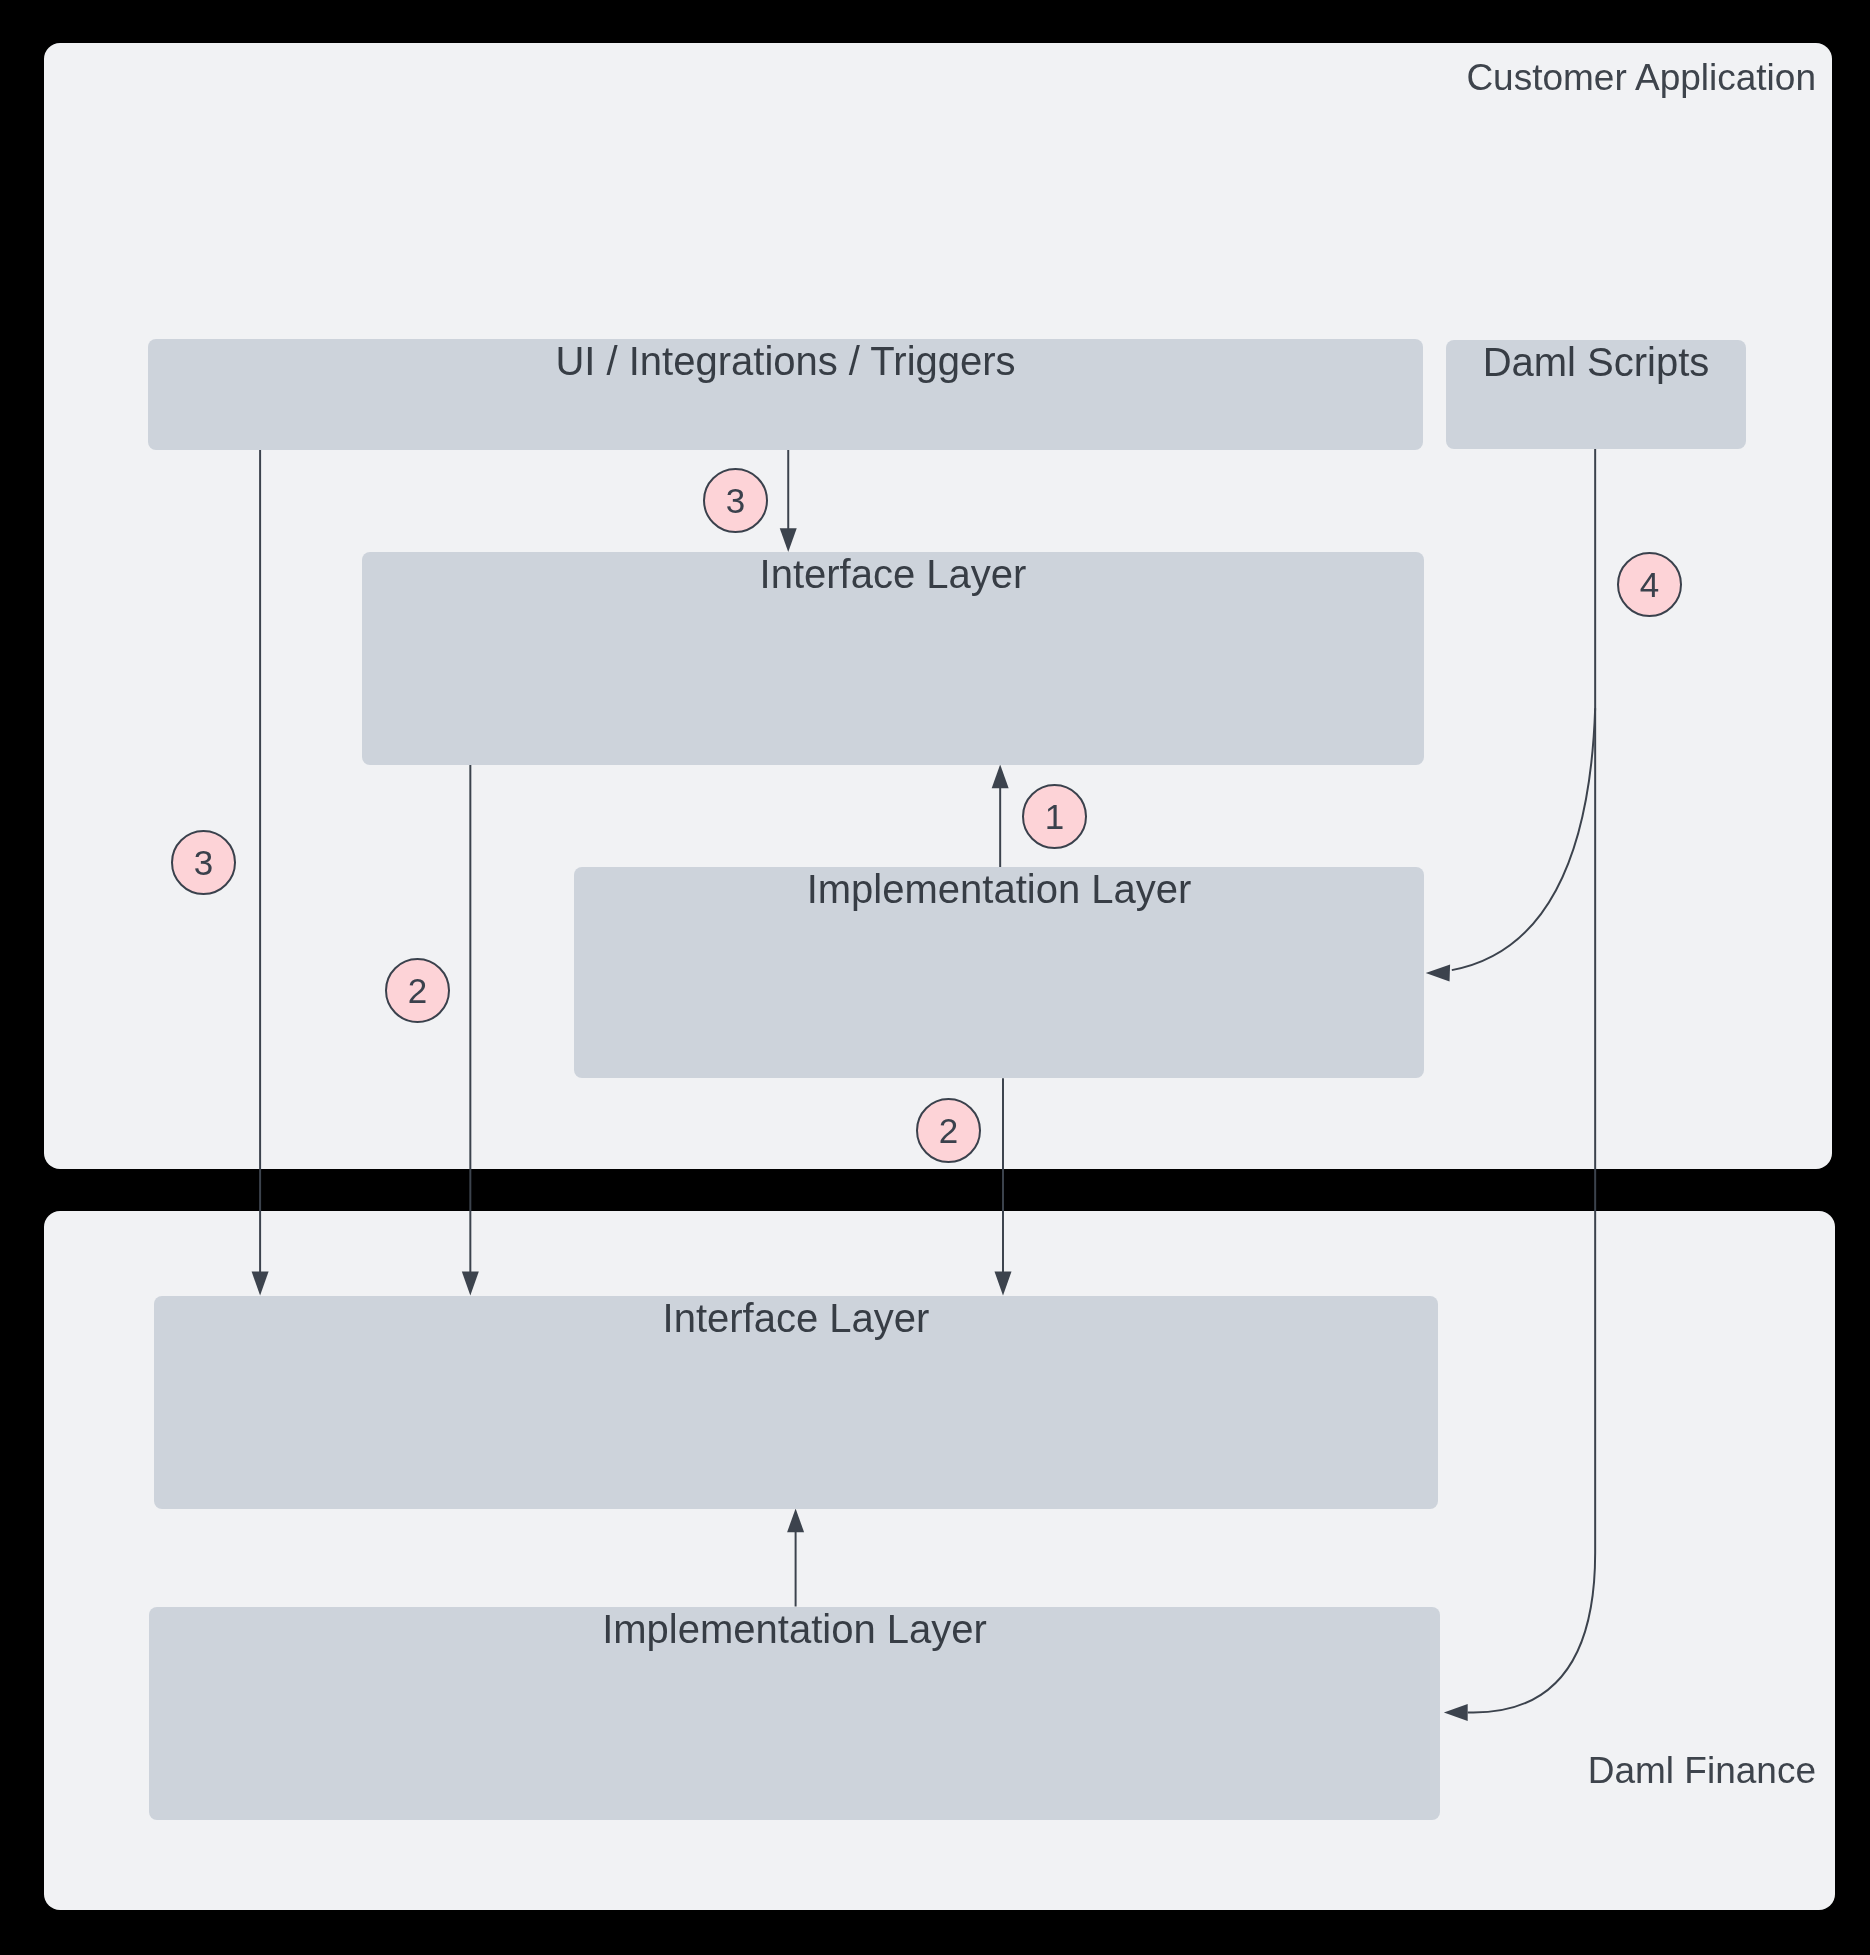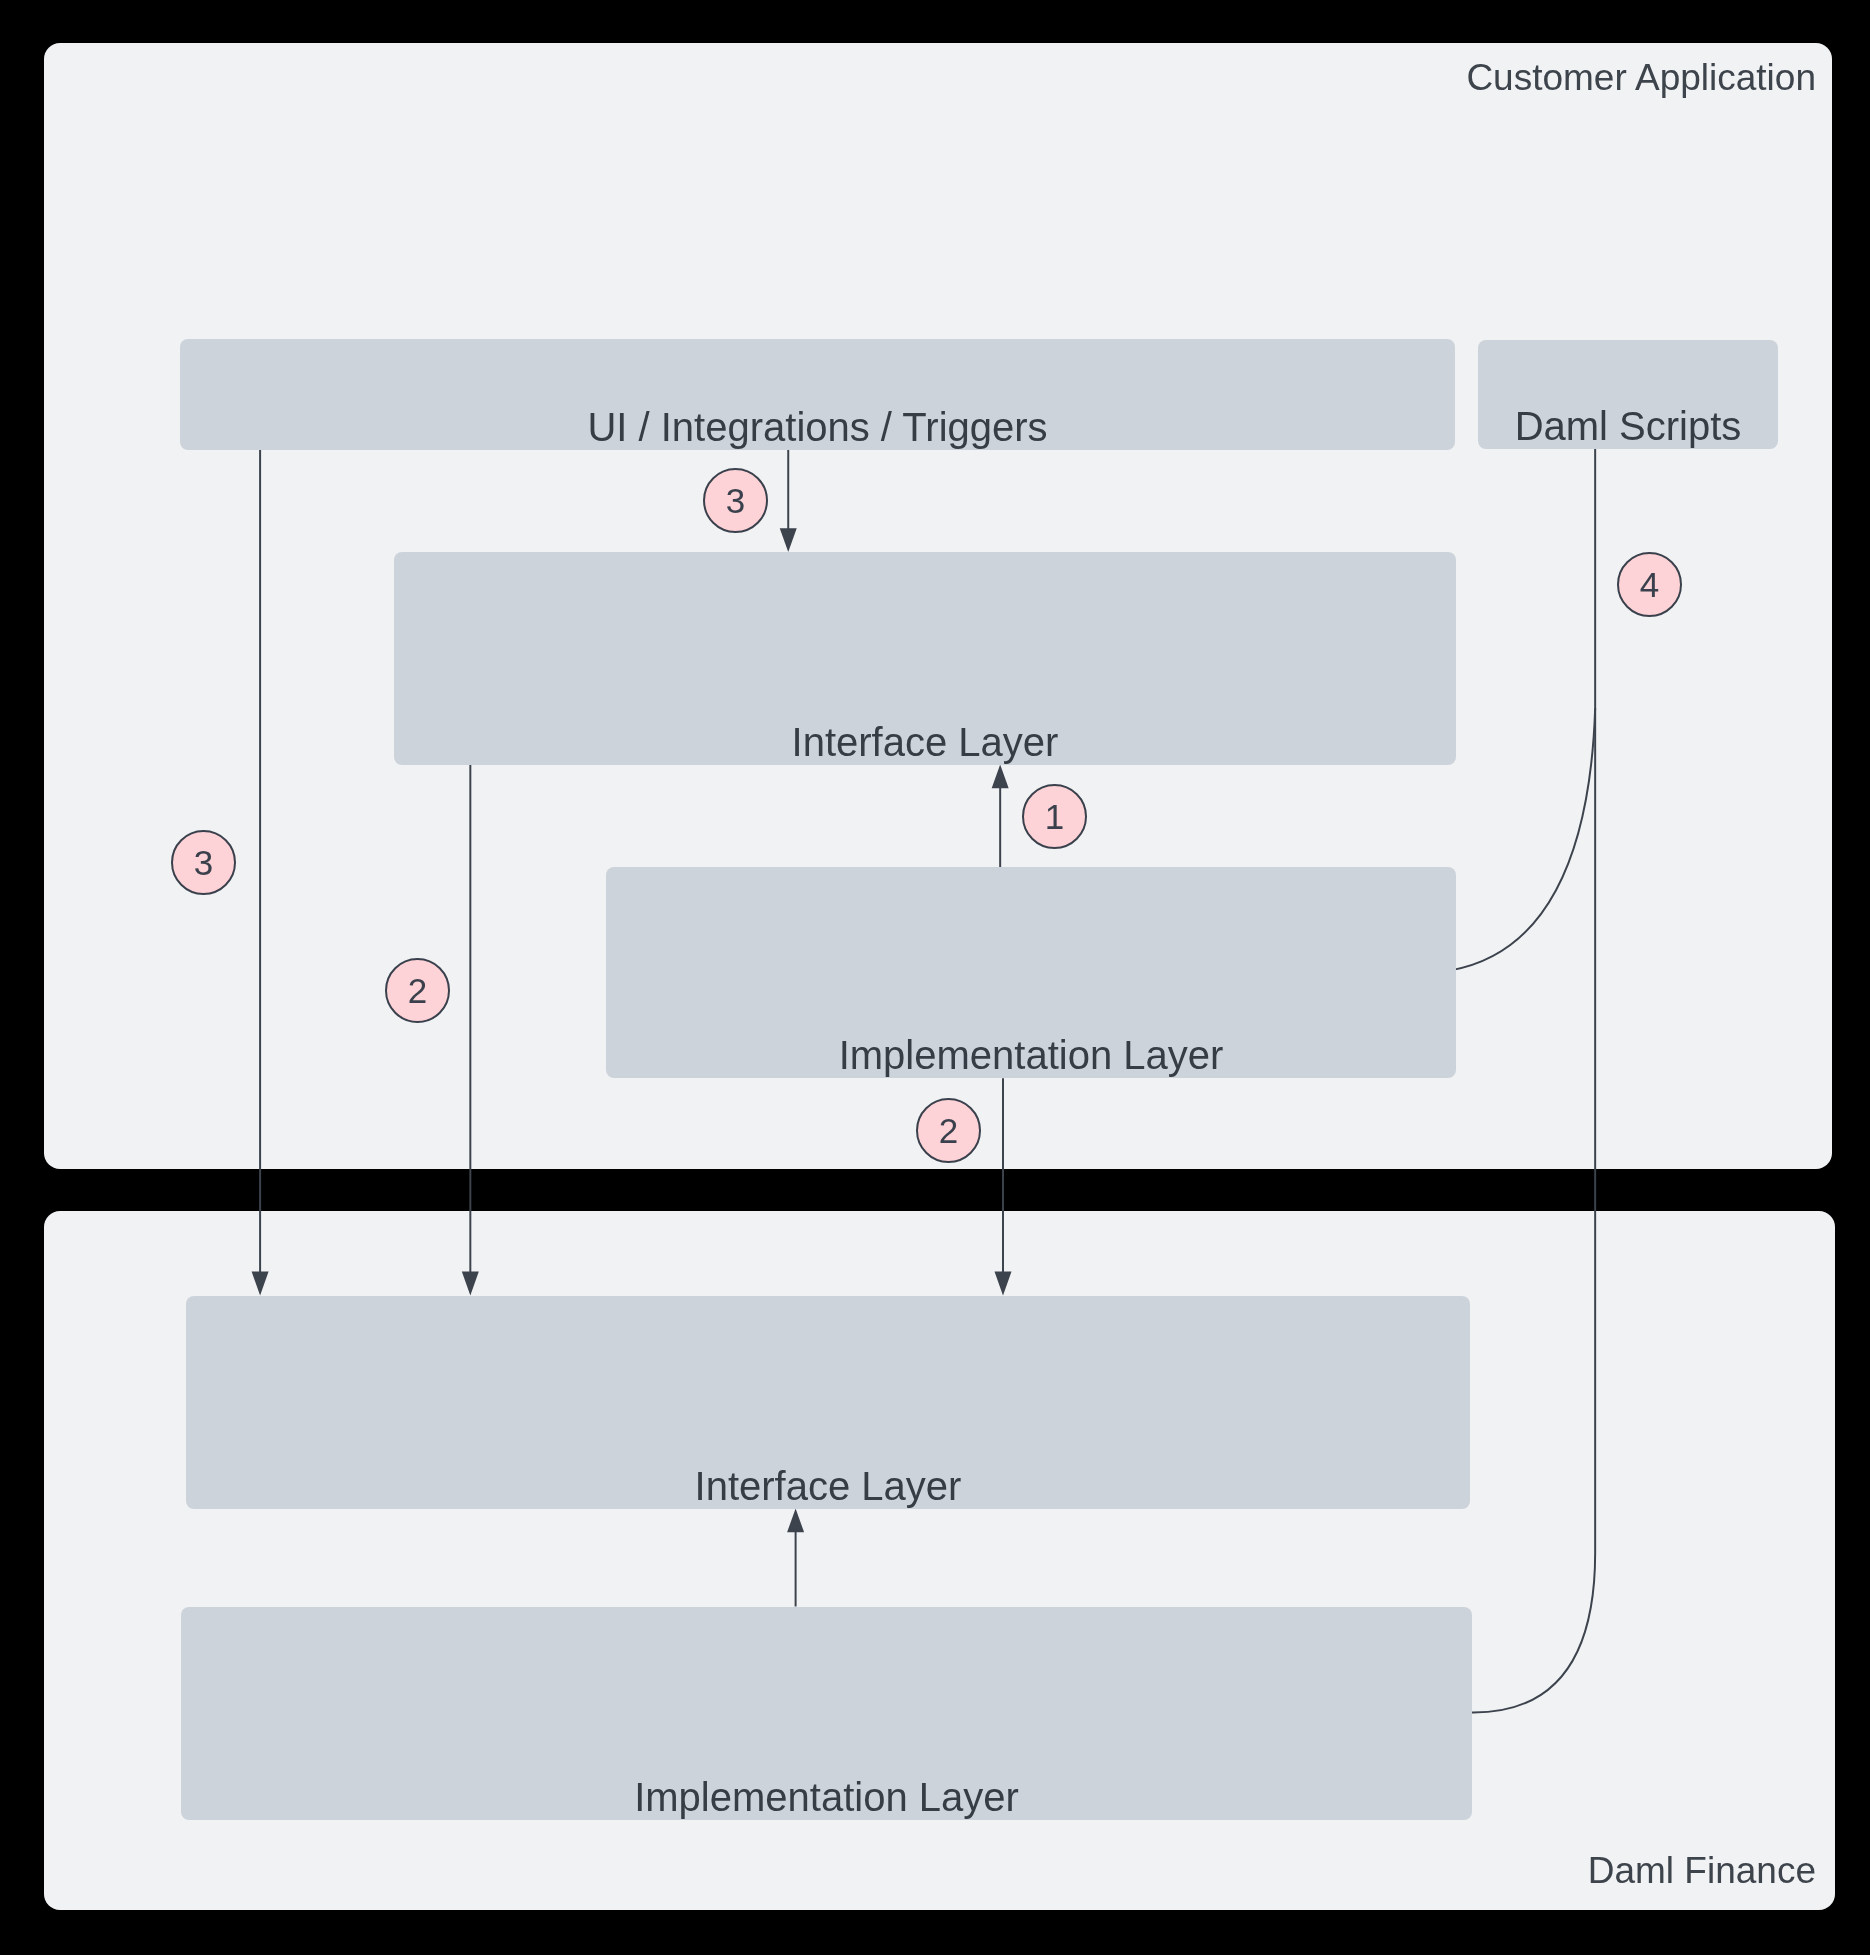--- a/index.html
+++ b/index.html
@@ -28,27 +28,26 @@
     position: absolute;
     font-size: 37px;
     color: #3e444c;
     white-space: nowrap;
   }
   .node {
     position: absolute;
     background: #cdd3db;
     border-radius: 8px;
     display: flex;
-    align-items: flex-end;
+    align-items: flex-start;
     justify-content: center;
     font-size: 40px;
     color: #373d45;
     text-align: center;
     white-space: nowrap;
-    margin-left: 32px;
   }
   .badge {
     position: absolute;
     width: 65px;
     height: 65px;
     margin-left: -32px;
     margin-top: -32px;
     box-sizing: border-box;
     background: #fdd3d7;
     border: 2.3px solid #3a414c;
@@ -78,21 +77,21 @@
 </style>
 </head>
 <body>
 
 <div class="stage">
 
   <div class="container" style="left:44px; top:43px; width:1788px; height:1126px;"></div>
   <div class="container-label" style="top:57px; right:54px;">Customer Application</div>
 
   <div class="container" style="left:44px; top:1211px; width:1791px; height:699px;"></div>
-  <div class="container-label" style="top:1850px; right:54px;">Daml Finance</div>
+  <div class="container-label" style="top:1750px; right:54px;">Daml Finance</div>
 
   <svg class="arrow-layer" viewBox="0 0 3300 3450">
 
     <path class="edge" d="M1391,794 L1391,936"></path>
     <polygon class="head" points="1391,974 1376,932 1406,932"></polygon>
 
     <path class="edge" d="M1765,1530 L1765,1388"></path>
     <polygon class="head" points="1765,1349 1750,1391 1780,1391"></polygon>
 
     <path class="edge" d="M1770,1903 L1770,2248"></path>

